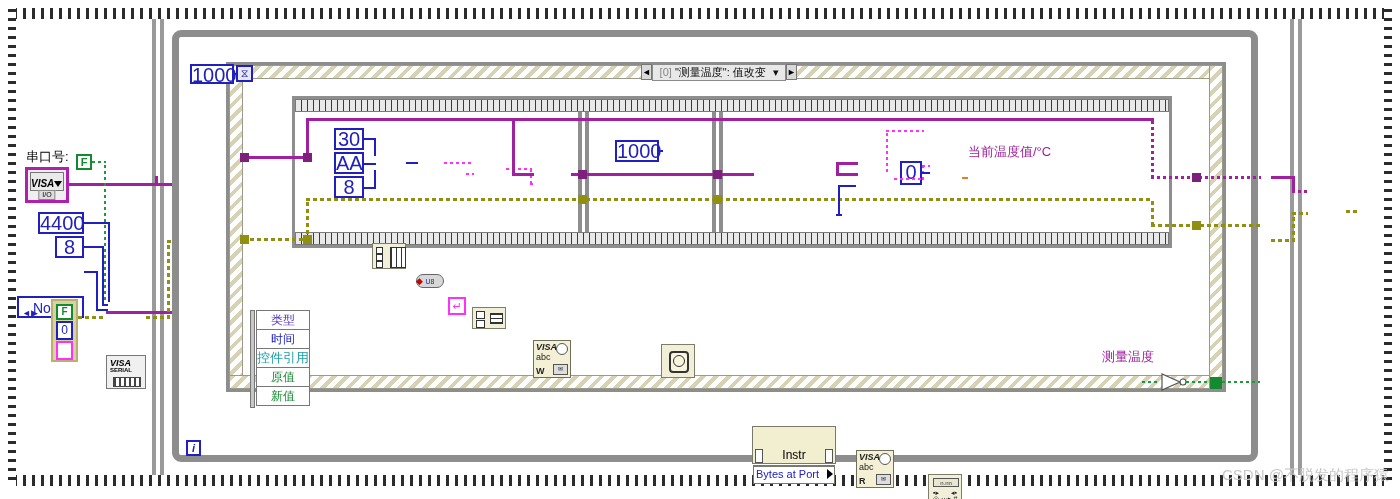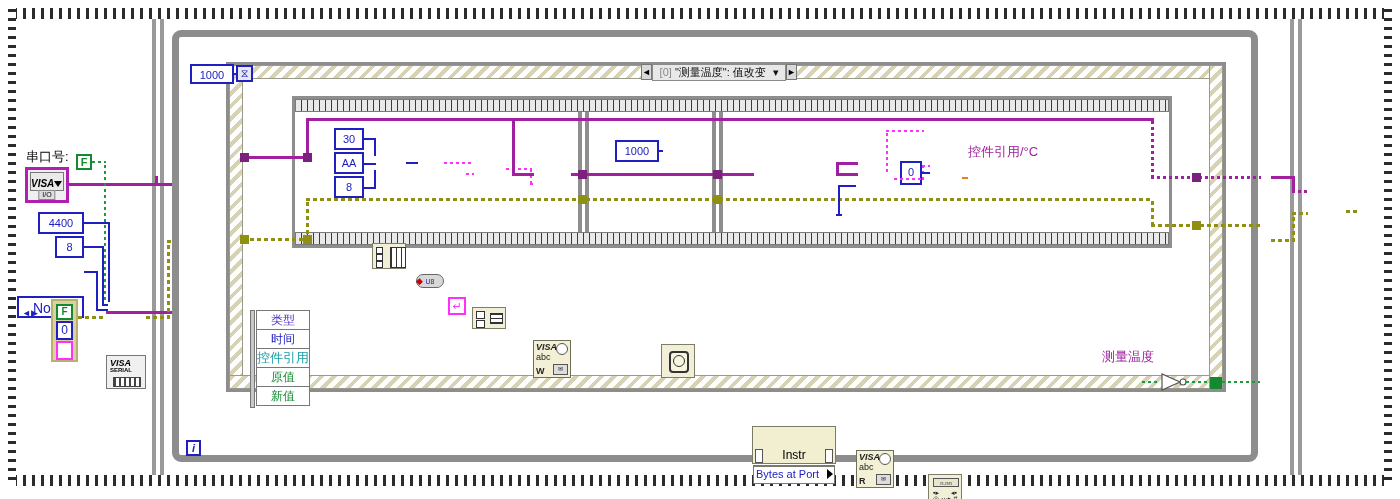--- a/index.html
+++ b/index.html
@@ -51,21 +51,21 @@
   .w-orange{background:#e08020;}
 
   .junc{position:absolute;width:9px;height:9px;}
   .junc.p{background:#7d207d;}
   .junc.y{background:#8f8f12;}
   .junc.g{background:#138a30;}
 
   
   .const{
     border:2px solid #2020c0;background:#fff;color:#2020c0;
-    font-size:11px;line-height:18px;text-align:center;font-family:"Liberation Sans",sans-serif;
+    font-size:20px;line-height:18px;text-align:center;font-family:"Liberation Sans",sans-serif;
   }
   .enumbox{
     border:2px solid #2020c0;background:#fff;color:#2020c0;
     font-size:14px;line-height:20px;text-align:left;padding-left:14px;position:relative;
   }
   .enumbox .car{position:absolute;left:3px;top:5px;font-size:9px;color:#2020c0;}
   .enumbox .dn{position:absolute;right:4px;top:4px;width:0;height:0;border-left:5px solid transparent;border-right:5px solid transparent;border-top:7px solid #2020c0;}
 
   .visares{
     border:3px solid #b020b0;background:#efefef;position:relative;
@@ -327,21 +327,21 @@
 
   <div class="abs const" style="left:900px;top:161px;width:22px;height:24px;">0</div>
 
   <div class="abs node" style="left:928px;top:154px;width:34px;height:32px;">
     <div class="abs" style="left:4px;top:3px;width:26px;height:9px;border:1px solid #555;background:#e8e6cc;font-size:6px;color:#333;text-align:center;line-height:8px;">n.nn</div>
     <div class="abs" style="left:4px;top:14px;font-size:7px;color:#222;">▪▸</div>
     <div class="abs" style="right:4px;top:14px;font-size:7px;color:#222;">◂▪</div>
     <div class="abs" style="left:4px;bottom:2px;font-size:7px;color:#222;">◎ ···▸ #</div>
   </div>
 
-  <div class="abs label-cn" style="left:968px;top:143px;">控件引用/°C</div>
+  <div class="abs label-cn" style="left:968px;top:143px;">当前温度值/°C</div>
 
   <div class="w w-purple" style="left:722px;top:173px;width:32px;height:3px;"></div>
   <div class="w w-purple" style="left:836px;top:173px;width:22px;height:3px;"></div>
   <div class="w w-purple" style="left:836px;top:162px;width:3px;height:14px;"></div>
   <div class="w w-purple" style="left:836px;top:162px;width:22px;height:3px;"></div>
   <div class="w w-blue" style="left:838px;top:206px;width:2px;height:10px;"></div>
   <div class="w w-blue" style="left:838px;top:185px;width:2px;height:22px;"></div>
   <div class="w w-blue" style="left:836px;top:214px;width:6px;height:2px;"></div>
   <div class="w w-blue" style="left:838px;top:185px;width:18px;height:2px;"></div>
   <div class="w w-magenta-d" style="left:894px;top:178px;width:30px;height:2px;"></div>
@@ -374,14 +374,15 @@
 
   <svg width="28" height="20" style="position:absolute;left:1160px;top:372px;">
     <polygon points="2,2 2,18 20,10" fill="#fff" stroke="#555" stroke-width="1.2"></polygon>
     <circle cx="23" cy="10" r="3" fill="#fff" stroke="#555" stroke-width="1.2"></circle>
   </svg>
   <div class="w w-green-d" style="left:1142px;top:381px;width:18px;height:2px;"></div>
   <div class="w w-green-d" style="left:1186px;top:381px;width:26px;height:2px;"></div>
   <div class="junc g" style="left:1210px;top:377px;width:12px;height:12px;"></div>
   <div class="w w-green-d" style="left:1222px;top:381px;width:38px;height:2px;"></div>
 
+  <div class="watermark" style="left:1222px;top:466px;">CSDN @不脱发的程序猿</div>
 
 </div>
 
 </body></html>

